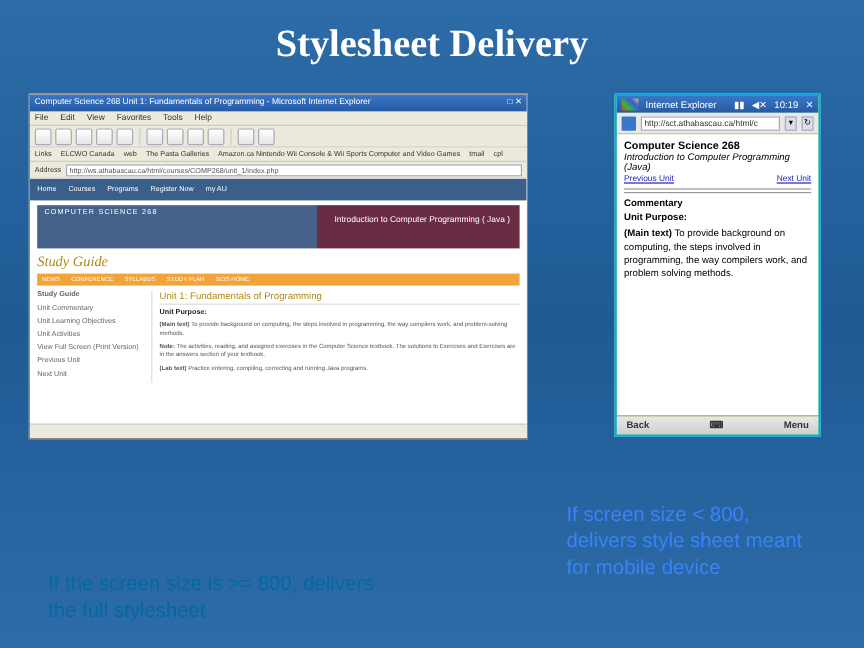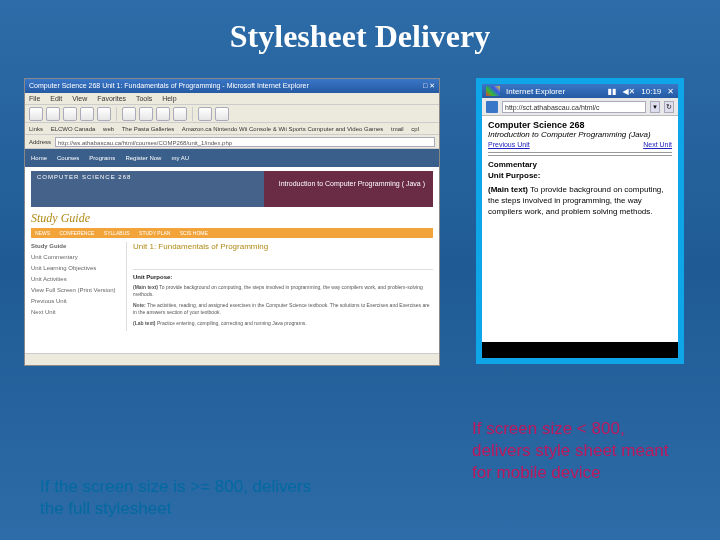--- a/index.html
+++ b/index.html
@@ -87,31 +87,31 @@
 .bd-tabs {
   margin: 2px 6px 0; background: #f2a33a; height: 10px; line-height: 10px;
   color: #fff; font-size: 5px; padding: 0 4px;
 }
 .bd-tabs span { margin-right: 8px; }
 .bd-body { display: flex; margin: 4px 6px 0; gap: 6px; }
 .bd-side { width: 96px; border-right: 1px solid #ddd; padding-right: 4px; }
 .bd-side .hdr { font-weight: bold; font-size: 6px; margin-bottom: 3px; }
 .bd-side div { font-size: 6px; color: #666; margin-bottom: 3px; line-height: 8px; }
 .bd-main { flex: 1; }
-.bd-main .unit-title { color: #b08a15; font-size: 8px; border-bottom: 1px solid #ddd; padding-bottom: 18px; margin-bottom: 4px; }
+.bd-main .unit-title { color: #b08a15; font-size: 8px; border-bottom: 1px solid #ddd; padding-bottom: 2px; margin-bottom: 4px; }
 .bd-main .purpose { font-weight: bold; font-size: 6px; margin-bottom: 4px; }
 .bd-main p { font-size: 5px; color: #555; line-height: 7px; margin-bottom: 4px; }
 .bd-statusbar { position: absolute; bottom: 0; left: 0; right: 0; height: 12px; background: #eceadc; border-top: 1px solid #ccc; }
 
 
 .browser-mobile {
   position: absolute;
   right: 36px; top: 78px;
-  width: 208px; height: 286px;
-  background: #000000; border: 6px solid #0ea5e9;
+  width: 172px; height: 286px;
+  background: #bef264; border: 2px solid #0ea5e9;
   font-size: 8px; color: #000; overflow: hidden;
 }
 .bm-sysbar {
   height: 14px; background: linear-gradient(to bottom,#3a76c7,#255aa2);
   display: flex; align-items: center; justify-content: flex-end;
   padding: 0 4px; gap: 6px; color: #fff; font-size: 8px;
 }
 .bm-sysbar .flag { display: inline-block; width: 14px; height: 10px; background: linear-gradient(45deg,#e33,#3b3,#35e,#ec3); border-radius: 1px; }
 .bm-toolbar {
   height: 18px; background: #e8e8e8; border-bottom: 1px solid #bbb;
@@ -139,21 +139,21 @@
   background: linear-gradient(#e8e8e8,#cfcfcf); border-top: 1px solid #aaa;
   display: flex; justify-content: space-between; align-items: center;
   padding: 0 8px; font-size: 8px; font-weight: bold; color: #333;
 }
 .caption-left {
   position: absolute; left: 40px; top: 476px; width: 280px;
   font-size: 17px; line-height: 22px; color: #0369a1;
 }
 .caption-right {
   position: absolute; right: 48px; top: 418px; width: 200px;
-  font-size: 17px; line-height: 22px; color: #be185d;
+  font-size: 17px; line-height: 22px; color: #3b82f6;
 }
 </style>
 </head>
 <body>
 
 <h1 class="slide-title">Stylesheet Delivery</h1>
 
 <div class="browser-desktop">
   <div class="bd-titlebar">
     <span>Computer Science 268 Unit 1: Fundamentals of Programming - Microsoft Internet Explorer</span>
@@ -259,16 +259,21 @@
     <div class="nav">
       <a>Previous Unit</a>
       <a>Next Unit</a>
     </div>
     <hr>
     <hr>
     <div class="sec">Commentary</div>
     <div class="lab">Unit Purpose:</div>
     <p><b>(Main text)</b><span> To provide background on computing, the steps involved in programming, the way compilers work, and problem solving methods.</span></p>
   </div>
+  <div class="bm-soft">
+    <span>Back</span>
+    <span>⌨</span>
+    <span>Menu</span>
+  </div>
 </div>
 
 <div class="caption-left">If the screen size is &gt;= 800, delivers the full stylesheet</div>
 <div class="caption-right">If screen size &lt; 800, delivers style sheet meant for mobile device</div>
 
 </body></html>

